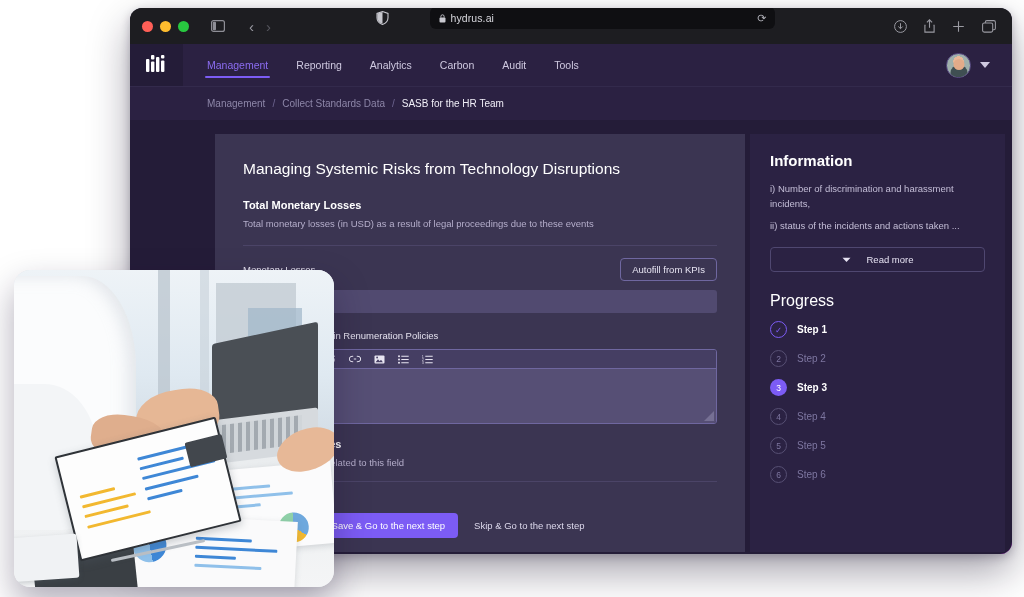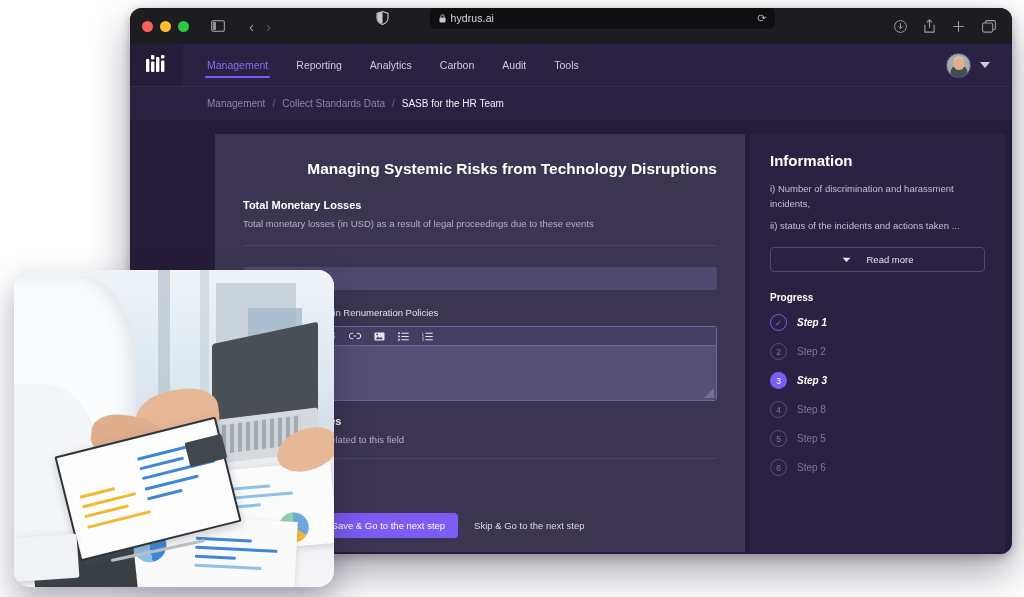--- a/index.html
+++ b/index.html
@@ -94,21 +94,21 @@
   .content { position:relative; height: 434px; background:#241c38; }
   .left-rail { position:absolute; left:0; top:0; width:53px; height:100%; background:#241c38; }
 
   
   .card {
     position:absolute; left: 85px; top: 14px; width: 530px; height: 418px;
     background:#3b3552;
   }
   .card-inner { padding: 18px 28px 0 28px; }
   .form-title {
-    text-align:right; color:#ffffff; font-size:15.5px; font-weight:bold;
+    text-align:left; color:#ffffff; font-size:15.5px; font-weight:normal;
     line-height:1.3; margin: 7px 0 20px;
   }
   .sec-title { color:#ffffff; font-size:11px; font-weight:bold; margin-bottom:6px; }
   .sec-desc { color:#b5aecb; font-size:9.5px; line-height:1.5; }
   .hr { height:1px; background:#4b4467; margin:14px 0 12px; }
 
   .row { display:flex; align-items:center; justify-content:space-between; }
   .fld-label { color:#e4e1ee; font-size:9.5px; }
   .ghost-btn {
     background:transparent; border:1px solid #6f67a0; border-radius:4px;
@@ -162,32 +162,32 @@
   
   .panel { position:absolute; left: 620px; top:14px; width:255px; height:418px; background:#2b2243; }
   .panel-inner { padding: 18px 20px 0 20px; }
   .panel-h { color:#ffffff; font-size:15px; font-weight:bold; }
   .panel-p { color:#c3bdd6; font-size:9.5px; line-height:1.55; margin-top:13px; }
   .readmore {
     margin-top:13px; width:100%; background:transparent; border:1px solid #4f4770;
     border-radius:4px; color:#e6e2f2; font-size:9.5px; padding:6px 0; cursor:pointer;
     display:flex; align-items:center; justify-content:center; gap:16px; font-family:inherit;
   }
-  .progress-h { color:#ffffff; font-size:10px; font-weight:bold; margin-top:20px; }
+  .progress-h { color:#ffffff; font-size:16px; font-weight:normal; margin-top:20px; }
   .steps { margin-top:11px; display:flex; flex-direction:column; gap:12px; }
   .step { display:flex; align-items:center; gap:10px; }
   .bullet {
     width:17px; height:17px; border-radius:50%; display:flex; align-items:center;
     justify-content:center; font-size:8.5px; flex:none;
   }
   .bullet.done { border:1.4px solid #7c5cf5; color:#7c5cf5; }
   .bullet.active { background:#7c5cf5; color:#fff; }
   .bullet.todo { border:1.4px solid #575074; color:#7d76a0; }
   .step-label { font-size:10px; }
-  .step.done .step-label, .step.active .step-label { color:#ffffff; font-weight:bold;font-style:italic; }
+  .step.done .step-label, .step.active .step-label { color:#ffffff; font-weight:bold; }
   .step.todo .step-label { color:#7d76a0; }
 
   .panel-footer {
     position:absolute; left:0; right:0; bottom:0; height:54px;
     display:flex; align-items:center; gap:13px; padding-left:20px;
   }
 
   
   .photo {
     position:absolute; left:14px; top:270px; width:320px; height:317px;
@@ -338,20 +338,24 @@
 
         <div class="card">
           <div class="card-inner">
             <h1 class="form-title">Managing Systemic Risks from Technology Disruptions</h1>
 
             <h2 class="sec-title">Total Monetary Losses</h2>
             <p class="sec-desc">Total monetary losses (in USD) as a result of legal proceedings due to these events</p>
 
             <div class="hr"></div>
 
+            <div class="row">
+              <span class="fld-label">Monetary Losses</span>
+              <button class="ghost-btn">Autofill from KPIs</button>
+            </div>
 
             <input class="text-input" type="text" placeholder="0" style="">
 
             <span class="field-label-2">Performance Criteria in Renumeration Policies</span>
 
             <div class="editor">
               <div class="ed-toolbar">
                 <span class="ed-btn b">B</span>
                 <span class="ed-btn i">I</span>
                 <span class="ed-btn h1">H</span>
@@ -440,21 +444,21 @@
               <div class="step todo">
                 <span class="bullet todo">2</span>
                 <span class="step-label">Step 2</span>
               </div>
               <div class="step active">
                 <span class="bullet active">3</span>
                 <span class="step-label">Step 3</span>
               </div>
               <div class="step todo">
                 <span class="bullet todo">4</span>
-                <span class="step-label">Step 8</span>
+                <span class="step-label">Step 4</span>
               </div>
               <div class="step todo">
                 <span class="bullet todo">5</span>
                 <span class="step-label">Step 5</span>
               </div>
               <div class="step todo">
                 <span class="bullet todo">6</span>
                 <span class="step-label">Step 6</span>
               </div>
             </div>

